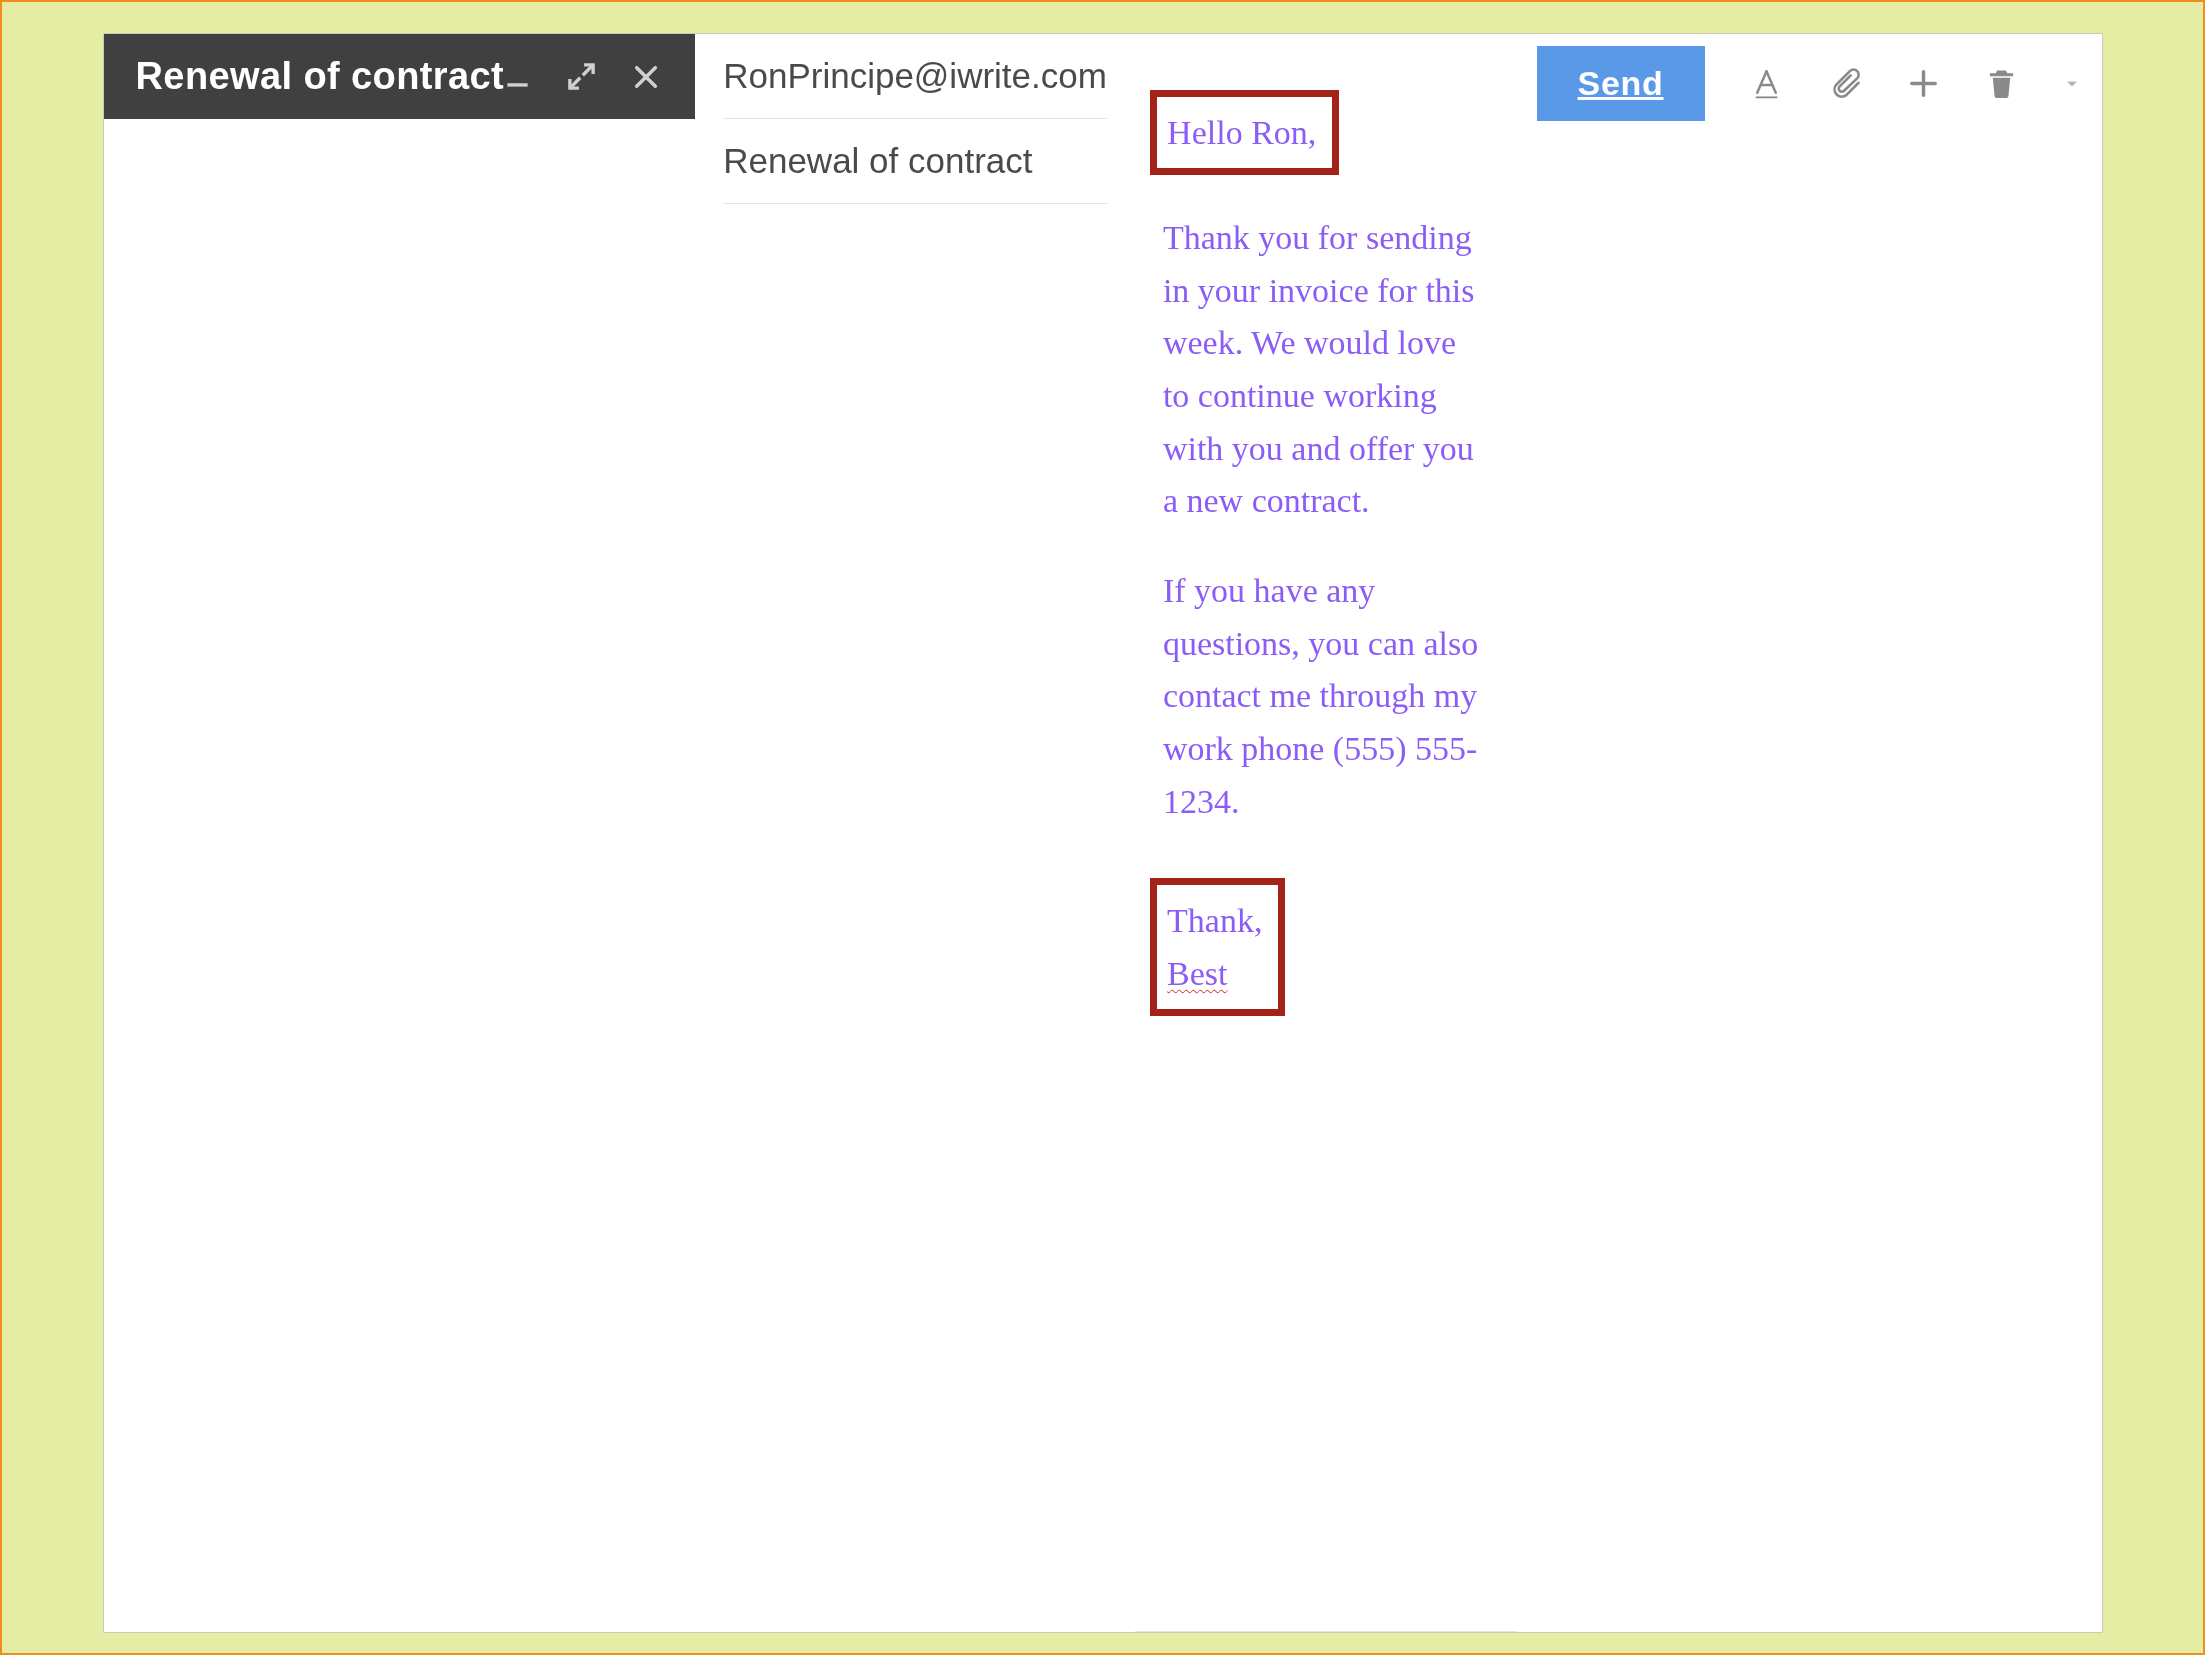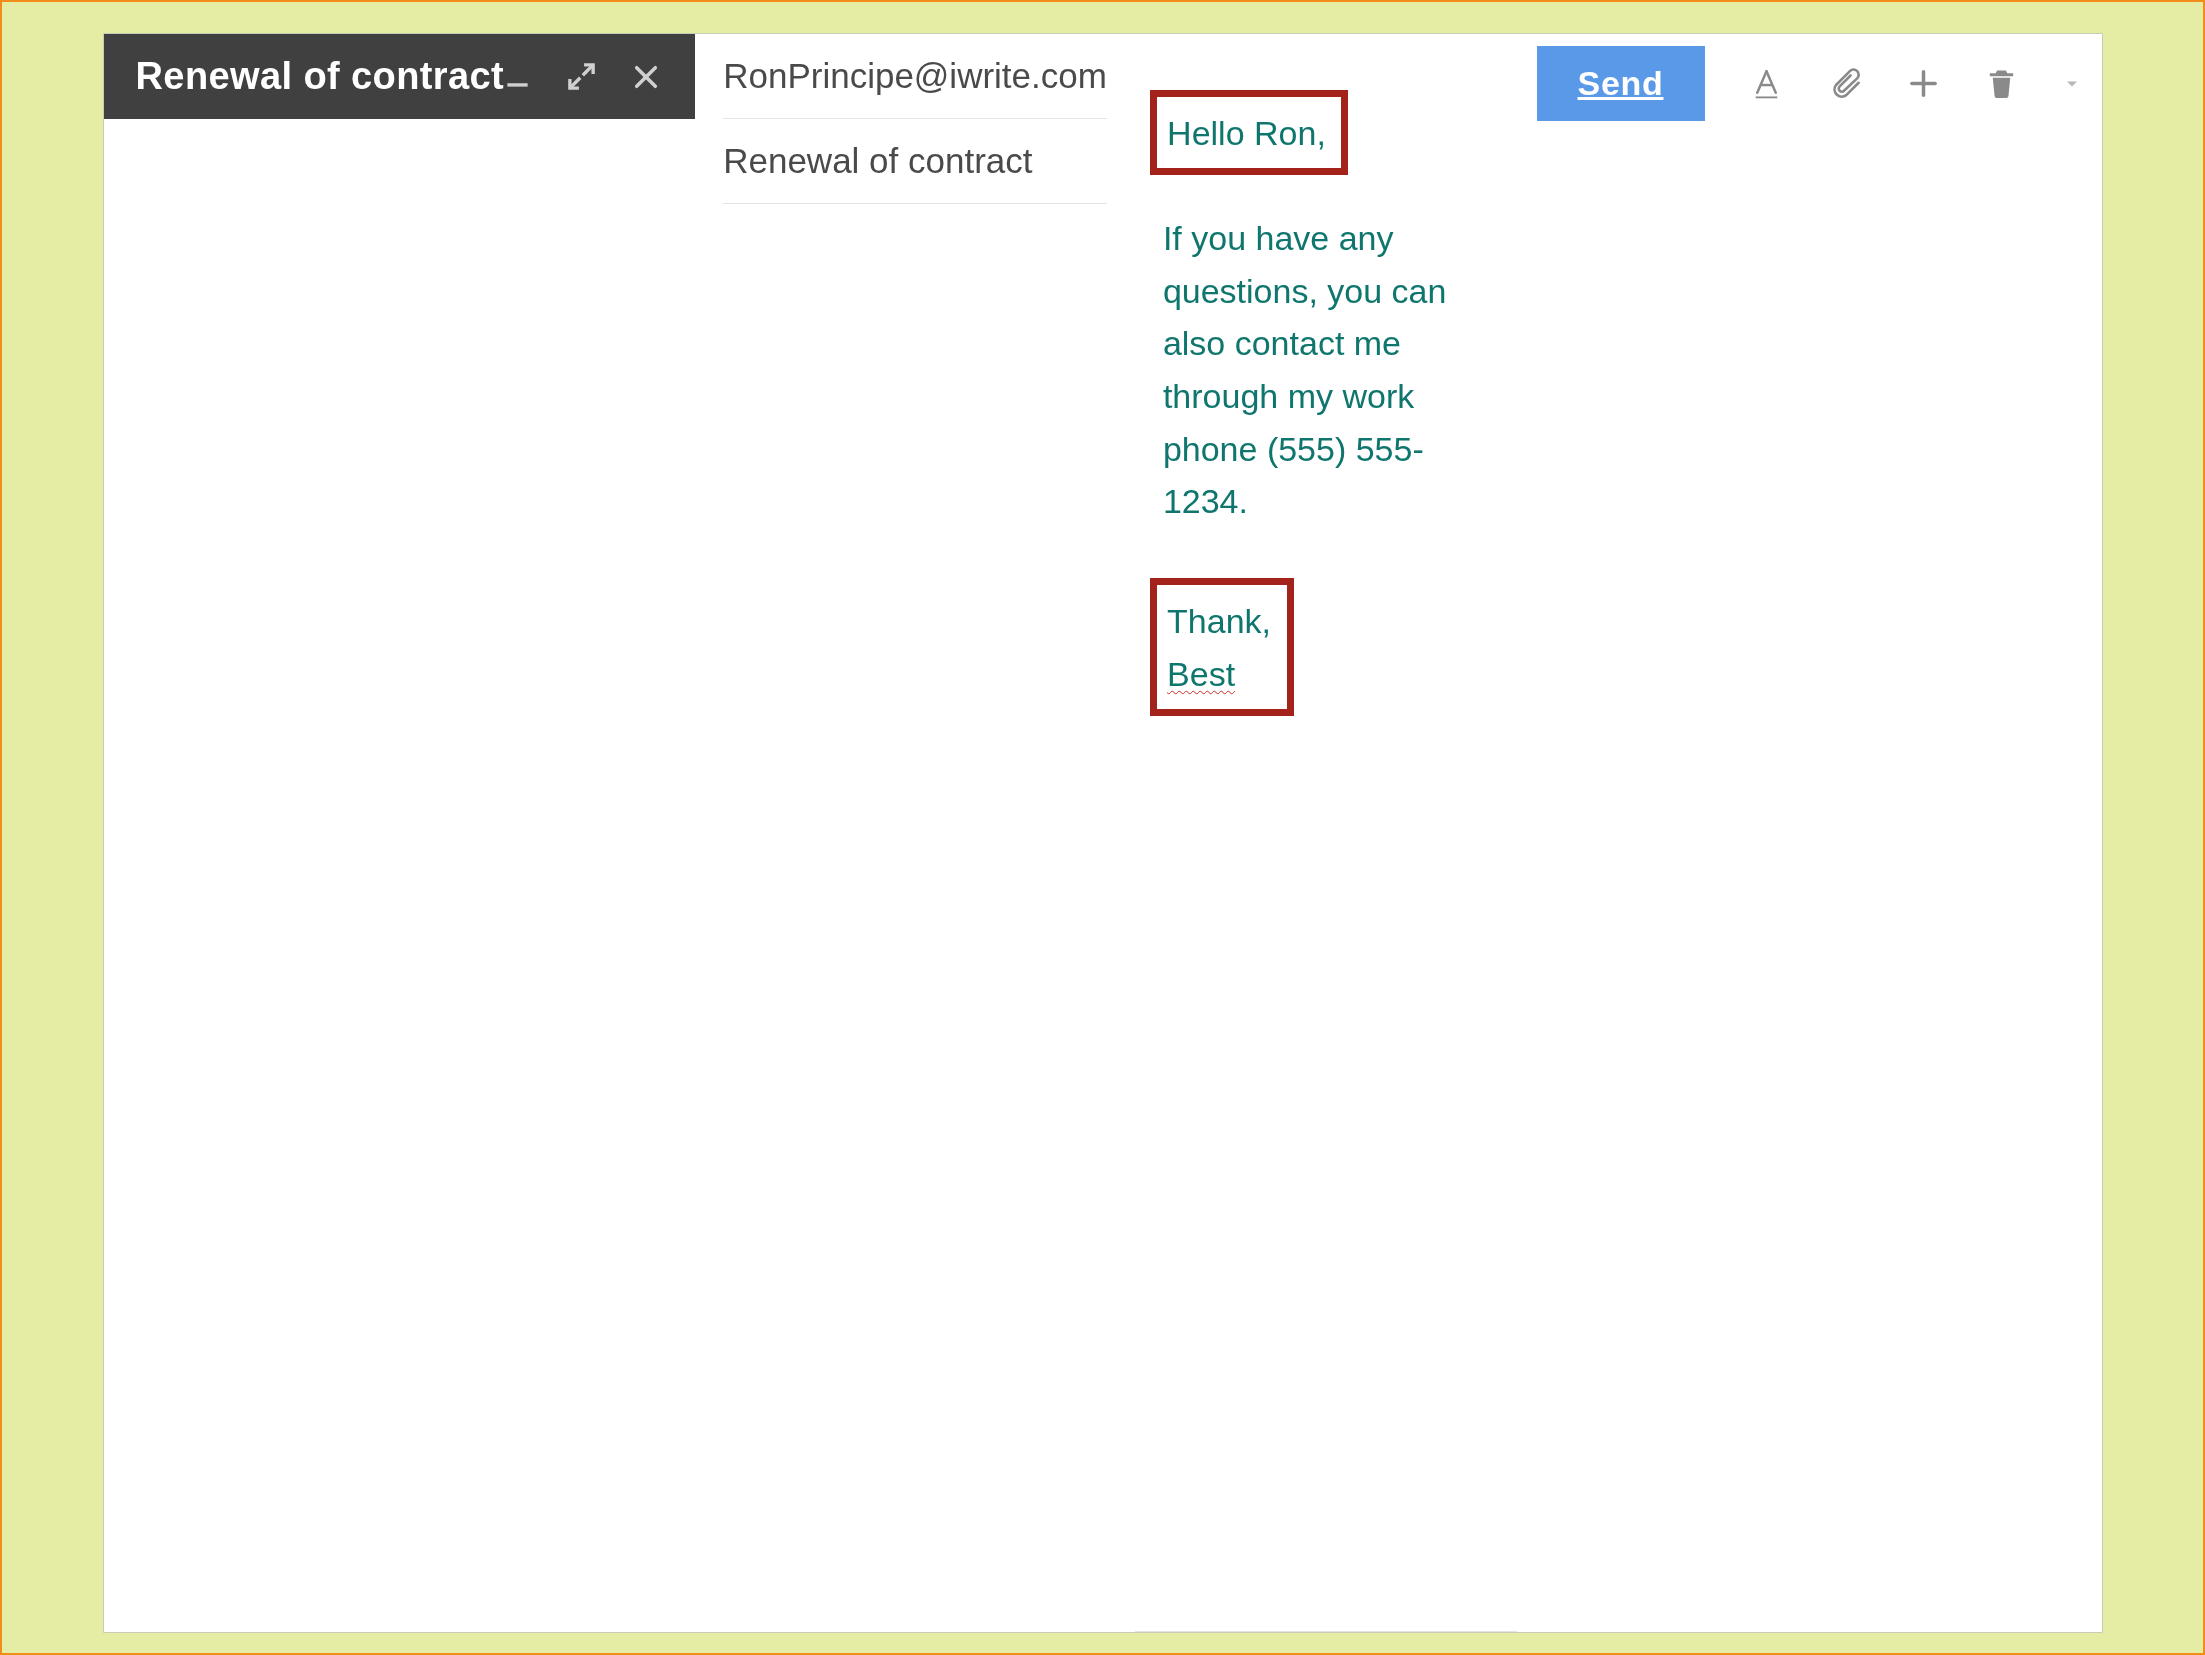--- a/index.html
+++ b/index.html
@@ -54,24 +54,25 @@
   .field-row {
     padding: 22px 0;
     border-bottom: 0.7px solid #e4e4e4;
     color: #4a4a4a;
     font-size: 35px;
   }
   .body-area {
     flex: 1;
     padding: 43px 28px 28px 28px;
     border-bottom: 0.7px solid #e4e4e4;
-    color: #0f766e;
+    color: #8b5cf6;
     font-size: 34px;
     line-height: 1.55;
     position: relative;
+    font-family: Liberation Serif, serif;
   }
   .body-area .para { margin-bottom: 37px; }
   .body-area .para:last-child { margin-bottom: 0; }
   .quote-italic { font-style: italic; }
   .hl-box {
     display: inline-block;
     border: 7px solid #a3231b;
     padding: 10px 15.6px 8.5px 10px;
     margin-top: 12.8px;
     margin-left: -12.8px;
@@ -149,20 +150,21 @@
     <div class="field-row">RonPrincipe@iwrite.com</div>
     <div class="field-row">Renewal of contract</div>
   </div>
 
   <div class="body-area">
     <div class="para">
       <span class="hl-box">
         <span>Hello Ron,</span>
       </span>
     </div>
+    <div class="para">Thank you for sending in your invoice for this week. We would love to continue working with you and offer you a new contract.</div>
     <div class="para">If you have any questions, you can also contact me through my work phone (555) 555-1234.</div>
     <div class="para">
       <span class="hl-box">
         <span>Thank,</span><br>
         <span class="spellwavy">Best</span>
       </span>
     </div>
   </div>
 
   <div class="toolbar">

